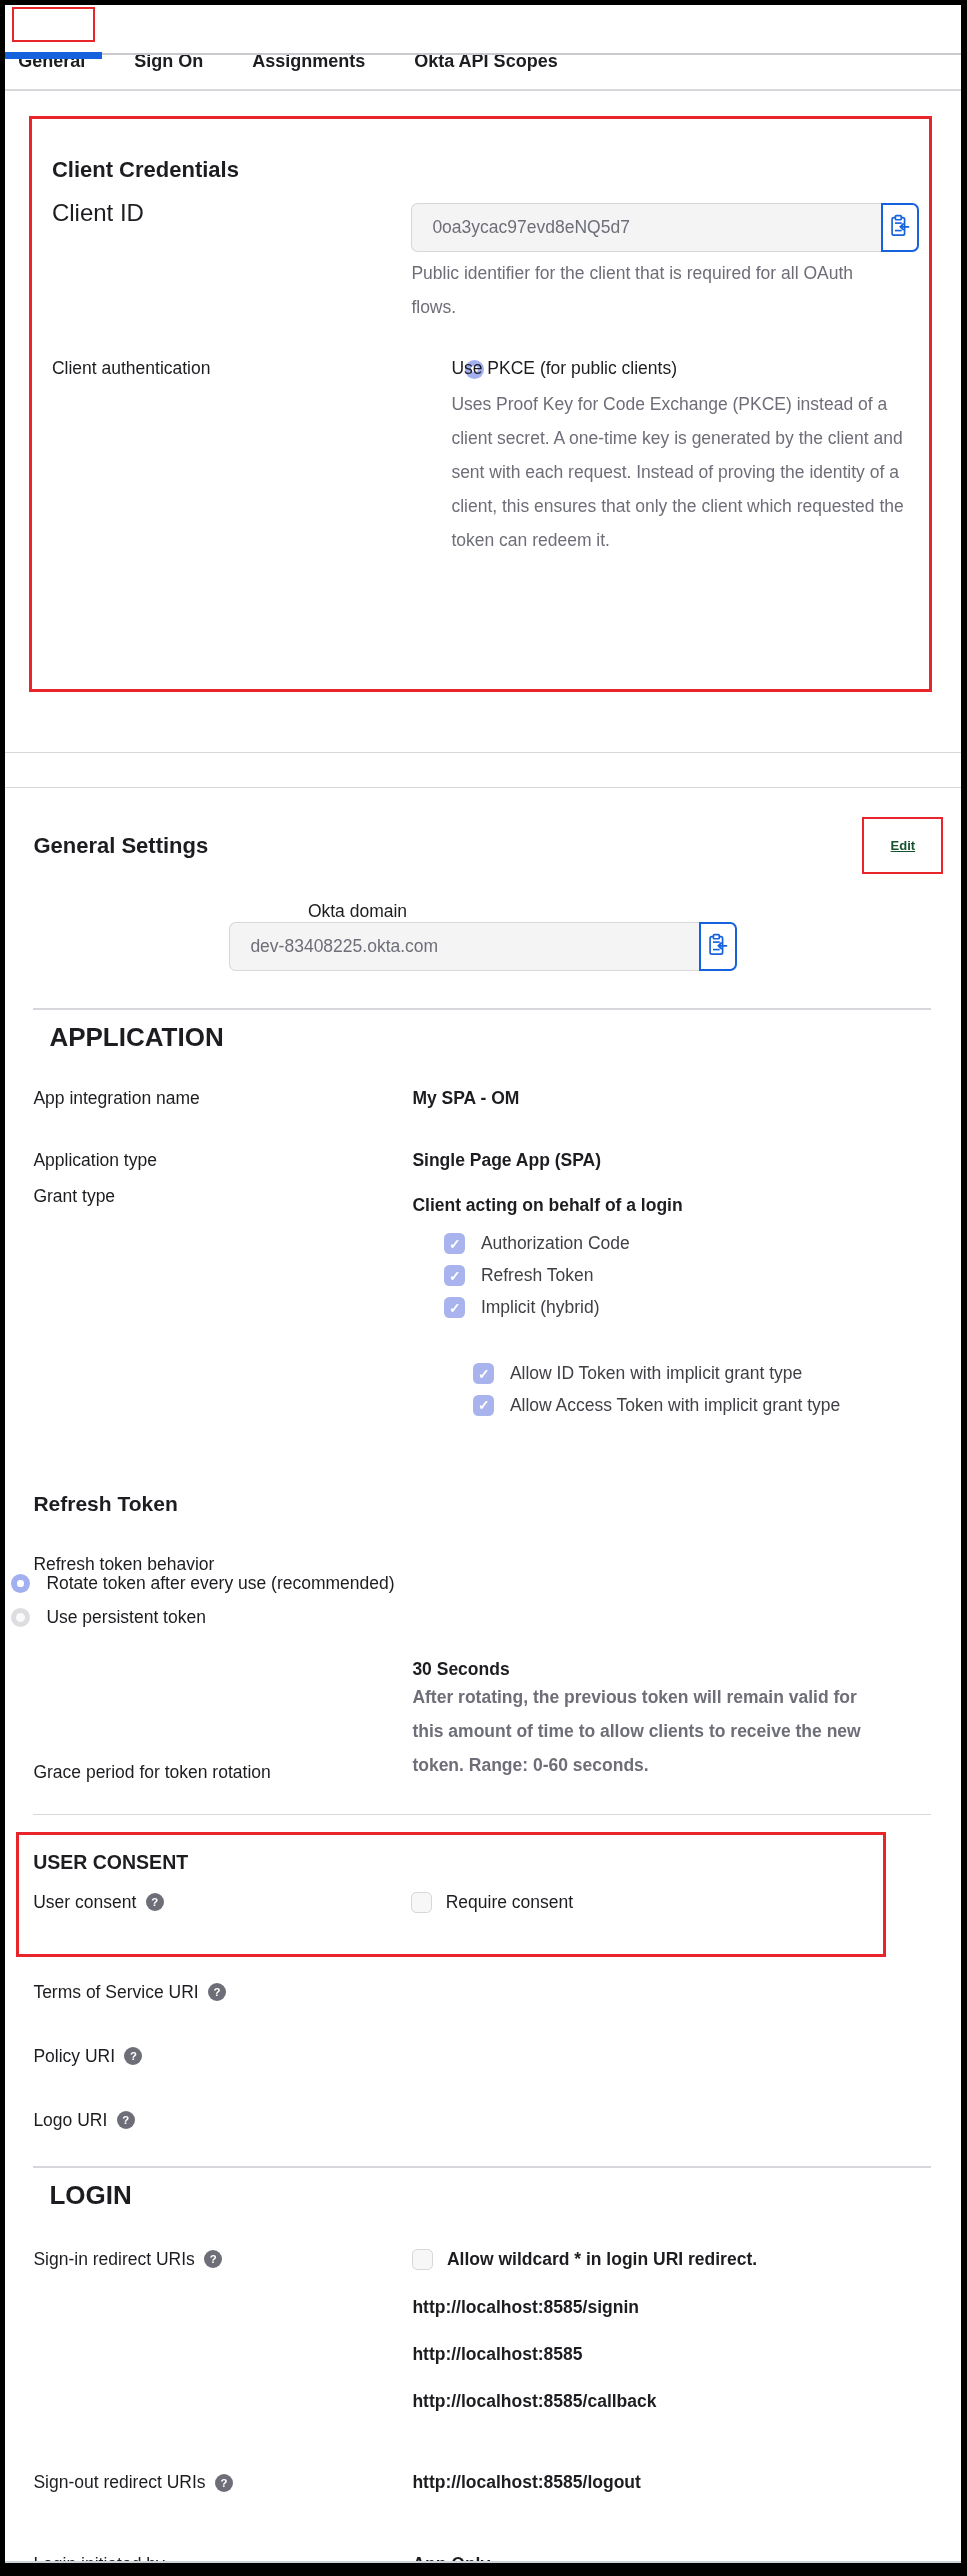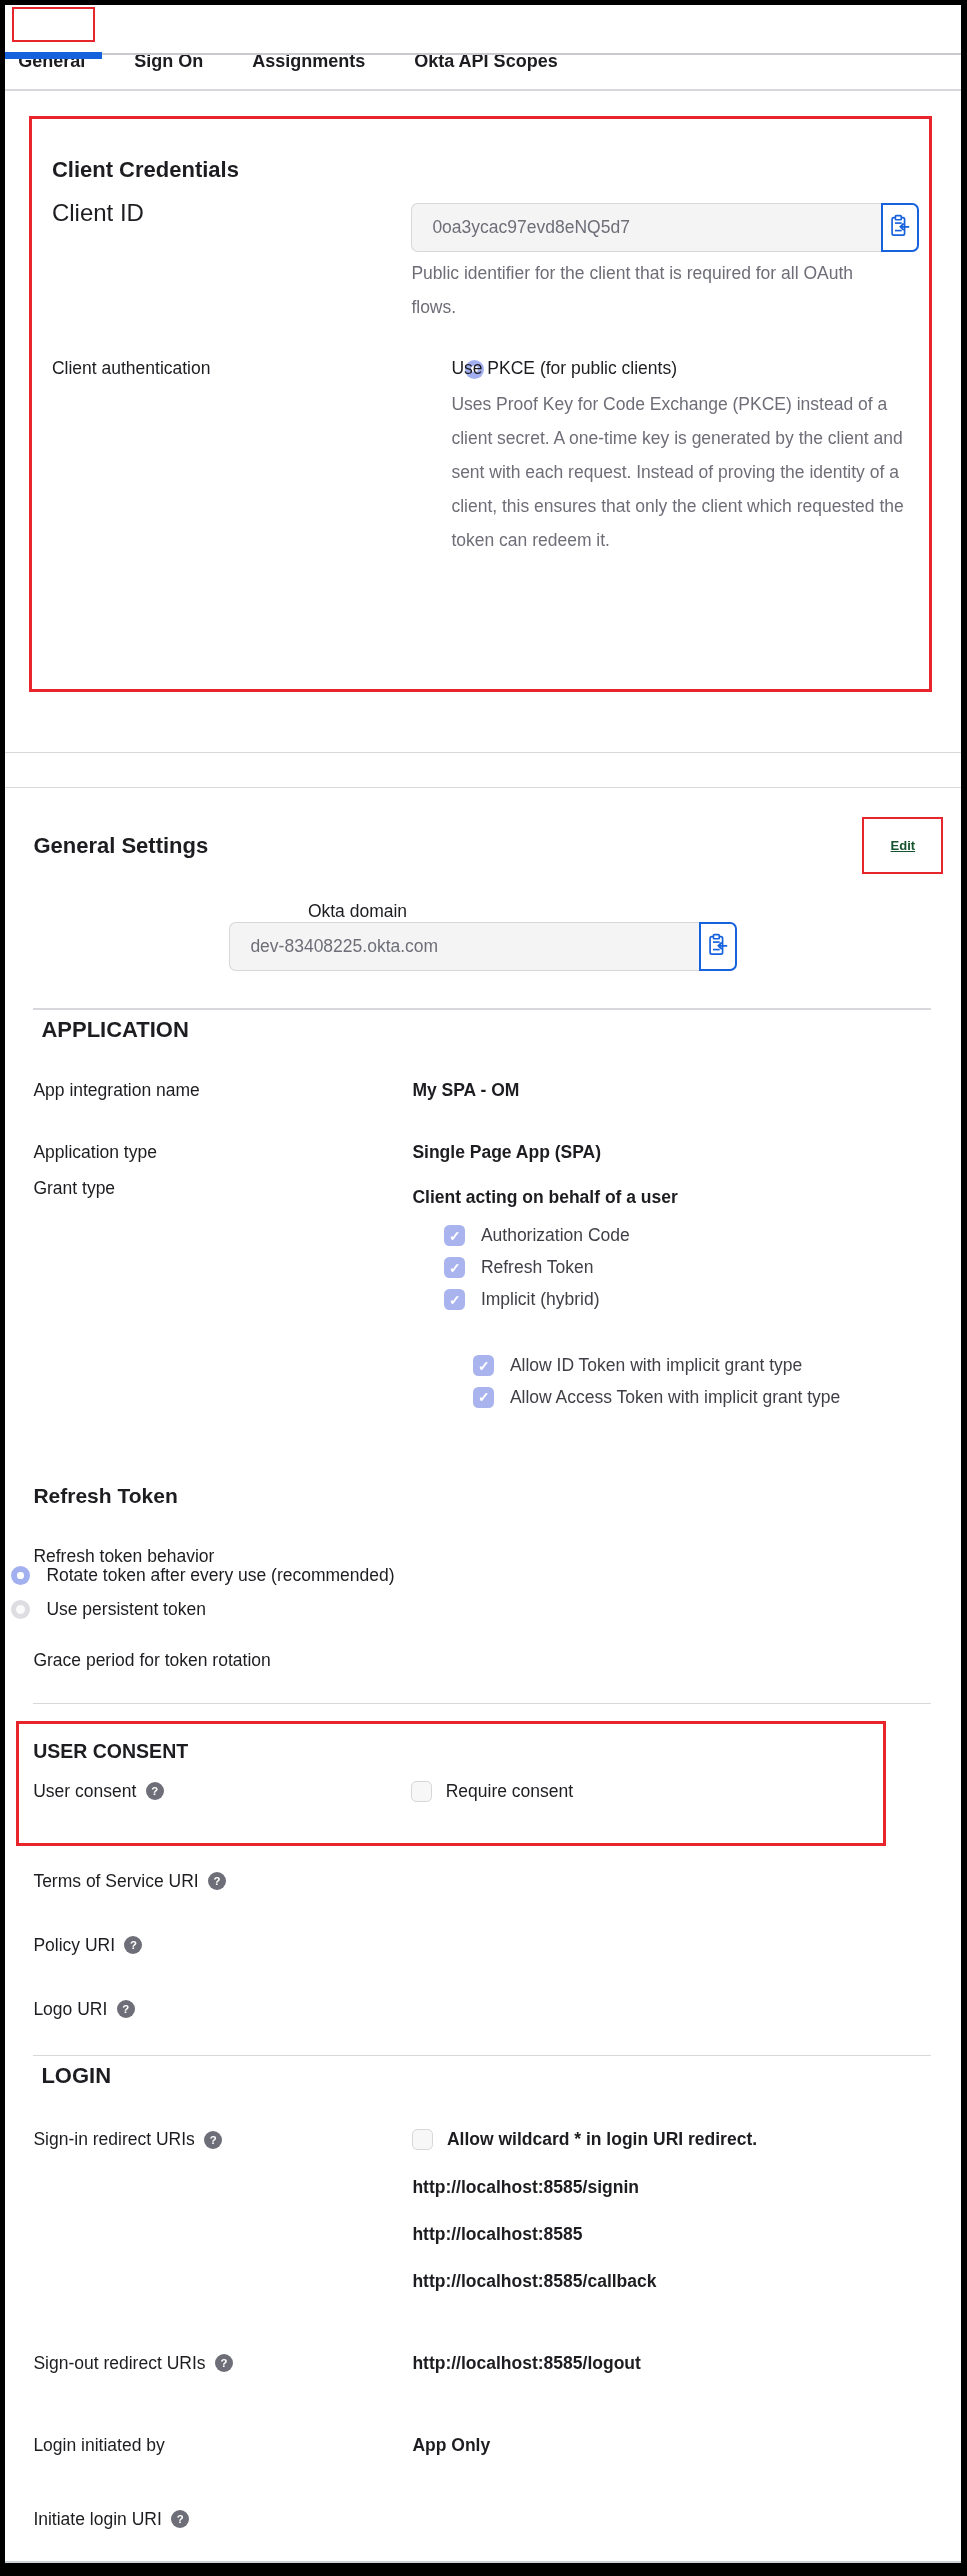--- a/index.html
+++ b/index.html
@@ -48,21 +48,21 @@
   .edit-link{color:#14532d;font-size:13px;font-weight:600;cursor:pointer;text-decoration:underline;}
 
   .row{display:flex;align-items:center;}
   .lbl{box-sizing:border-box;width:407px;padding-left:28px;font-size:17.5px;display:flex;align-items:center;flex:none;}
   .val{font-size:17.5px;font-weight:bold;}
   .okta-row{margin-top:27px;flex-direction:column;}
 
   .divider{height:1.3px;background:#d8d8dc;margin-left:28px;margin-right:30px;}
   .div1{margin-top:37px;} .div2{margin-top:32px;} .div3{margin-top:36px;}
 
-  h3.sect{margin:8px;padding-left:28px;font-size:22px;font-weight:700;height:23px;line-height:23px;}
+  h3.sect{margin:16px;padding-left:28px;font-size:26px;font-weight:700;height:23px;line-height:23px;}
   .h-app{margin-top:38px;} .h-login{margin-top:36px;}
   .h-refresh{margin:76px 0 0 0;padding-left:28px;font-size:21px;font-weight:700;height:24px;line-height:24px;}
 
   .r-appname{margin-top:40px;height:20px;}
   .r-apptype{margin-top:42px;height:20px;}
   .r-grant{margin-top:15.5px;align-items:flex-start;}
   .r-grant .lbl{height:20px;}
   .r-grant .val{display:block;margin-top:9.4px;}
 
   
@@ -203,21 +203,21 @@
       <div class="val">My SPA - OM</div>
     </div>
 
     <div class="row r-apptype">
       <div class="lbl">Application type</div>
       <div class="val">Single Page App (SPA)</div>
     </div>
 
     <div class="row r-grant">
       <div class="lbl">Grant type</div>
-      <div class="val">Client acting on behalf of a user</div>
+      <div class="val">Client acting on behalf of a login</div>
     </div>
 
     <div class="grant-list">
       <div class="cb-row">
         <div class="cb checked" role="checkbox" aria-checked="true">
           <span class="tick">✓</span>
         </div>
         <span class="cb-label">Authorization Code</span>
       </div>
       <div class="cb-row">
@@ -260,20 +260,24 @@
         </div>
         <div class="radio-row">
           <div class="radio unsel" role="radio" aria-checked="false"></div>
           <span class="rd-label">Use persistent token</span>
         </div>
       </div>
     </div>
 
     <div class="row r-grace">
       <div class="lbl">Grace period for token rotation</div>
+      <div class="val">
+        <div class="grace-val">30 Seconds</div>
+        <div class="grace-desc">After rotating, the previous token will remain valid for this amount of time to allow clients to receive the new token. Range: 0-60 seconds.</div>
+      </div>
     </div>
 
     <div class="divider div2"></div>
 
     <div class="uc-box">
       <h3>USER CONSENT</h3>
       <div class="uc-row">
         <div class="lbl3">
           <span>User consent</span>
           <span class="help-badge">?</span>

